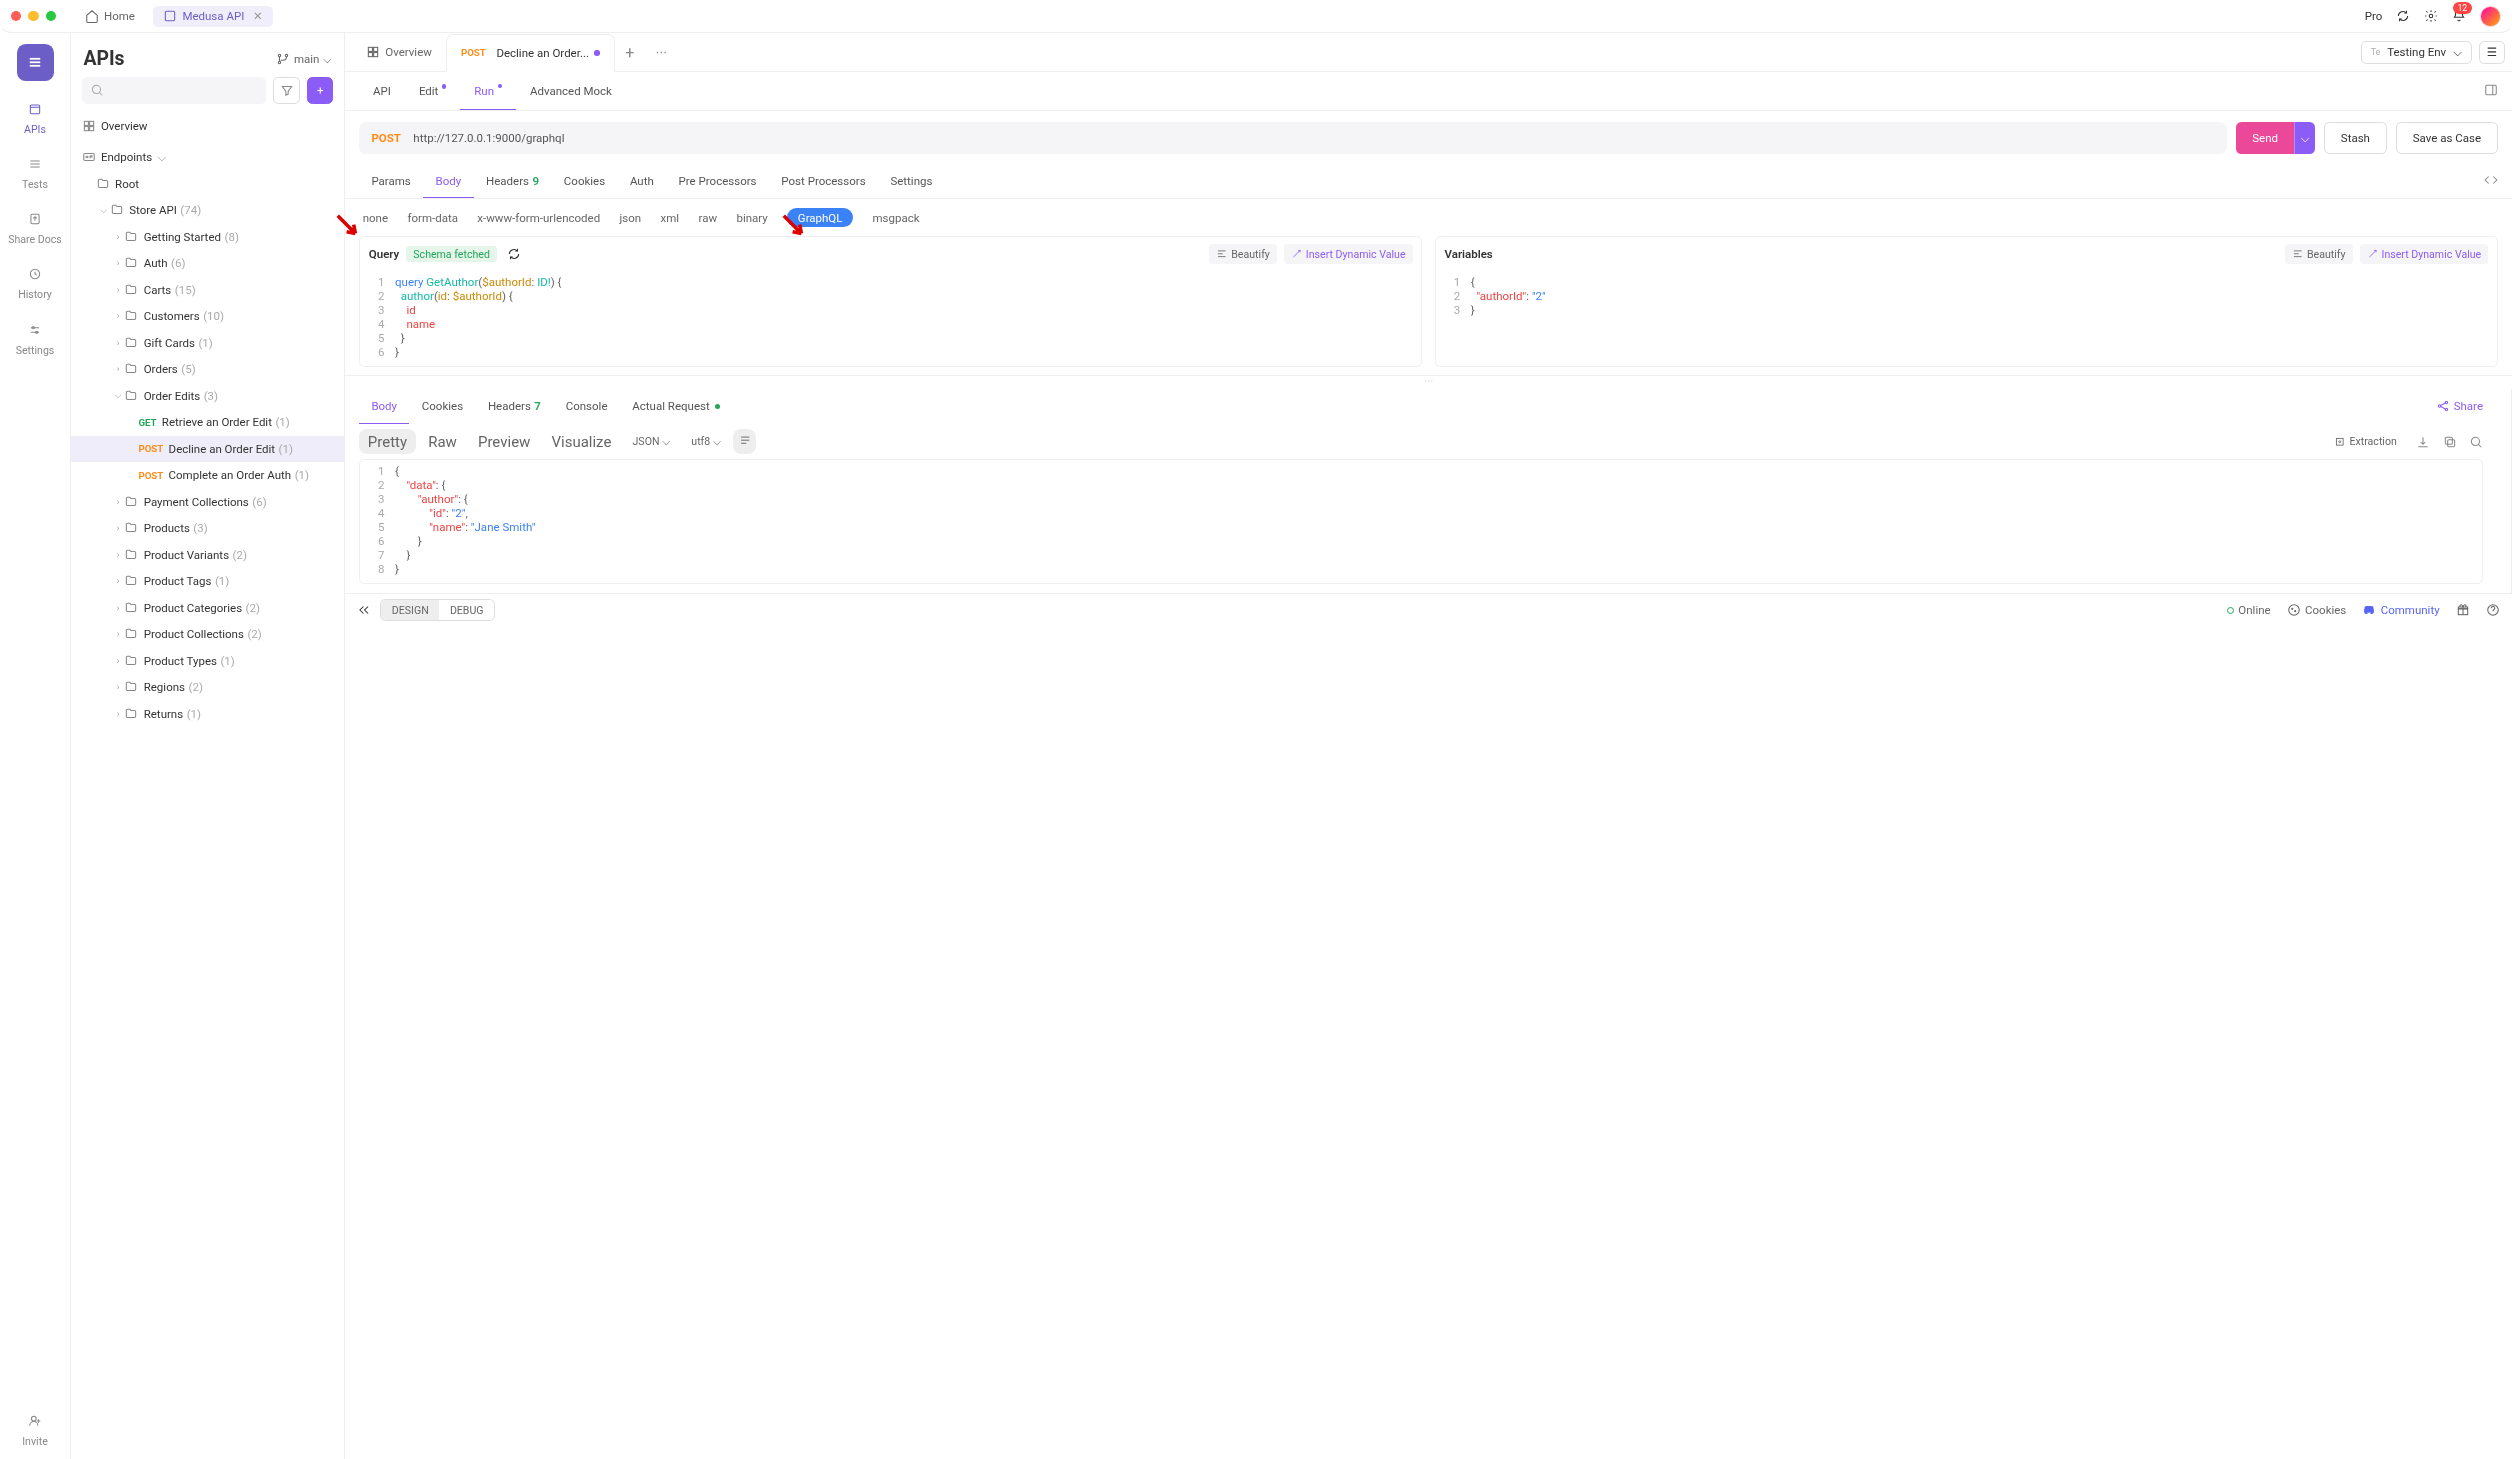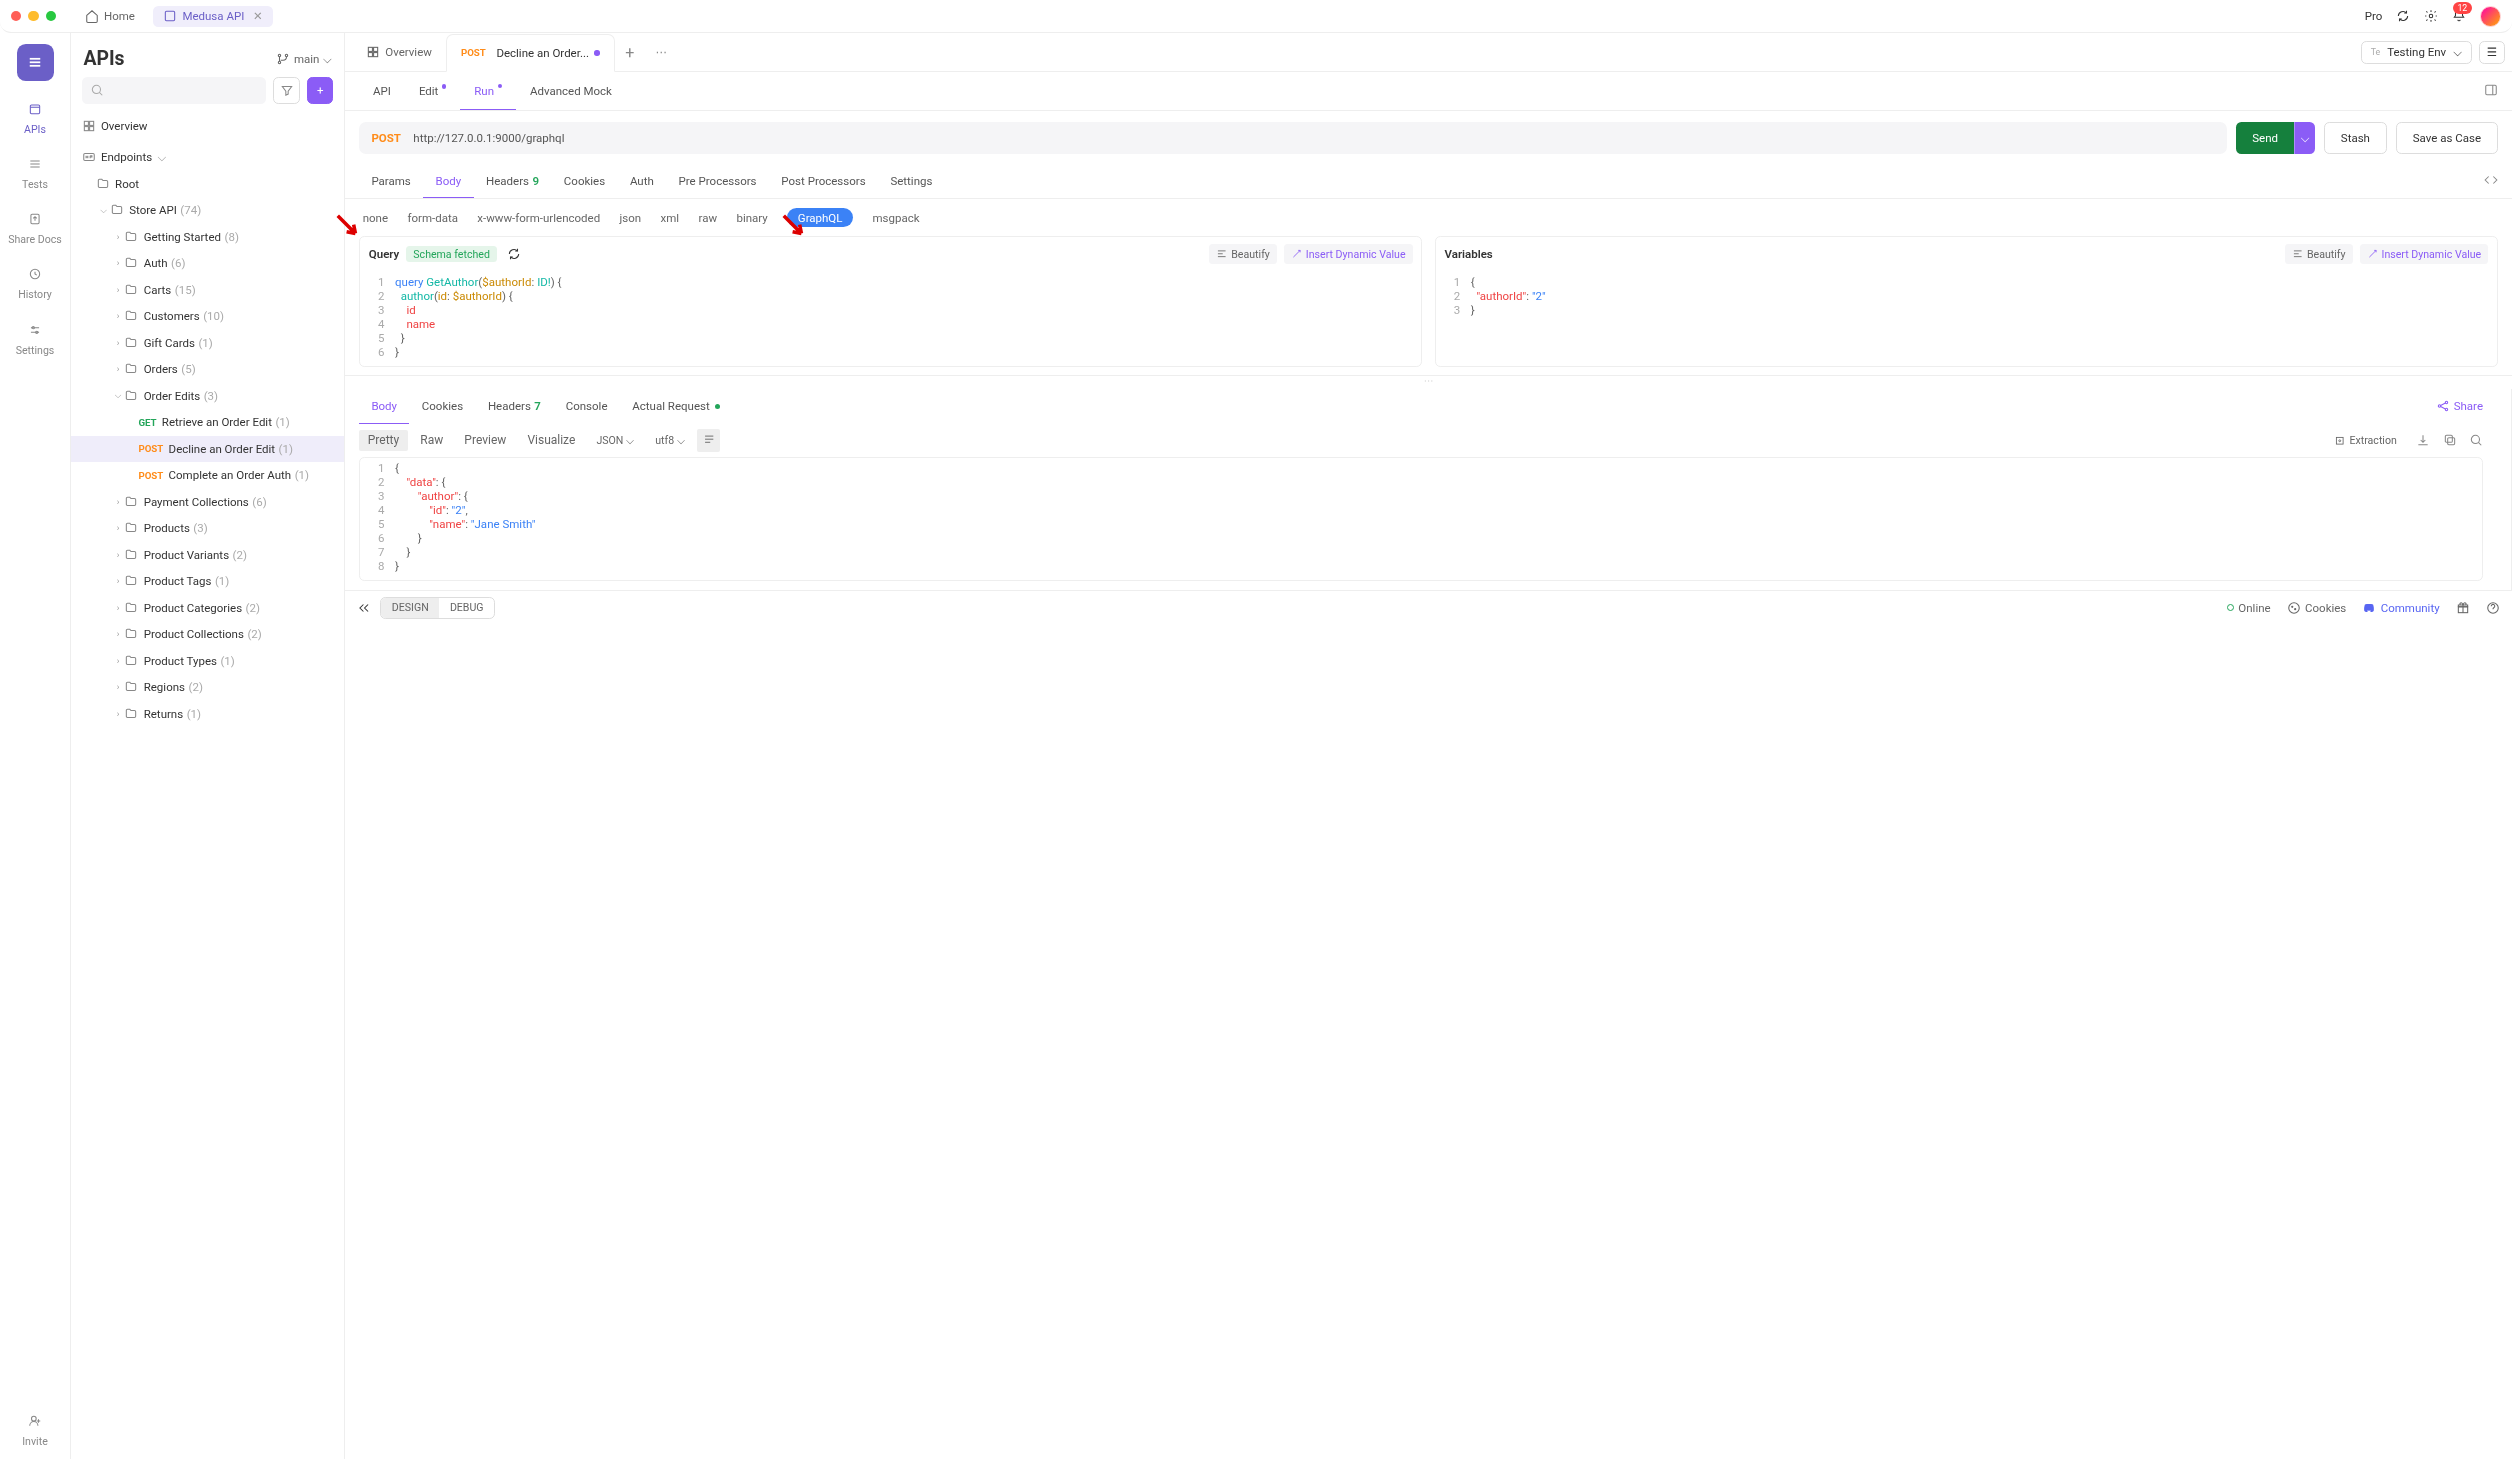--- a/index.html
+++ b/index.html
@@ -56,21 +56,21 @@
 .subtabs { display: flex; align-items: center; padding: 0 14px; border-bottom: 0.9px solid #eee; height: 39px; }
 .subtab { padding: 0 14px; height: 100%; display: flex; align-items: center; color: #555; }
 .subtab.active { color: #8b5cf6; border-bottom: 1.8px solid #8b5cf6; }
 .subtab .sm-dot { width: 4.4px; height: 4.4px; background: #8b5cf6; border-radius: 50%; margin-left: 3.5px; position: relative; top: -4.4px; }
 .panel-icon { margin-left: auto; color: #888; }
 .url-row { display: flex; gap: 8.8px; padding: 10.6px 14px; align-items: center; }
 .url-box { flex: 1; background: #f5f5f7; border-radius: 7px; height: 32px; display: flex; align-items: center; padding: 0 12.4px; }
 .url-method { color: #ff8c1a; font-weight: 700; margin-right: 12.4px; }
 .url-text { color: #555; }
 .btn { height: 32px; padding: 0 16px; border-radius: 5.3px; display: flex; align-items: center; border: 0.9px solid #ddd; background: #fff; }
-.btn.send { background: #15803d; color: #fff; border: none; border-radius: 5.3px 0 0 5.3px; text-align: right; }
+.btn.send { background: #ec4899; color: #fff; border: none; border-radius: 5.3px 0 0 5.3px; text-align: right; }
 .btn.send-drop { background: #8b5cf6; color: #fff; border: none; width: 21px; padding: 0; justify-content: center; border-radius: 0 5.3px 5.3px 0; border-left: 0.9px solid rgba(255,255,255,0.3); }
 .send-group { display: flex; }
 .reqtabs { display: flex; align-items: center; padding: 0 14px; border-bottom: 0.9px solid #eee; height: 35px; }
 .reqtab { padding: 0 12.4px; height: 100%; display: flex; align-items: center; color: #555; gap: 3.5px; }
 .reqtab.active { color: #8b5cf6; border-bottom: 1.8px solid #8b5cf6; }
 .count-badge { color: #23a55a; font-weight: 600; }
 .code-icon { margin-left: auto; color: #888; }
 .bodytypes { display: flex; align-items: center; gap: 19.4px; padding: 8.8px 17.7px; color: #666; }
 .bodytype { cursor: pointer; }
 .bodytype.active { background: #3b82f6; color: #fff; padding: 2.7px 10.6px; border-radius: 10.6px; }
@@ -94,21 +94,21 @@
 .punc { color: #666; }
 .arrow { position: absolute; width: 26.5px; height: 26.5px; z-index: 10; }
 .response { border-top: 0.9px solid #eee; display: flex; flex-direction: column; }
 .drag-handle { text-align: center; color: #ccc; font-size: 9.7px; height: 12.4px; line-height: 10.6px; }
 .resptabs { display: flex; align-items: center; padding: 0 14px; height: 35px; }
 .resptab { padding: 0 12.4px; height: 100%; display: flex; align-items: center; color: #555; gap: 3.5px; }
 .resptab.active { color: #8b5cf6; border-bottom: 1.8px solid #8b5cf6; }
 .share-link { margin-left: auto; color: #8b5cf6; display: flex; align-items: center; gap: 3.5px; }
 .resp-stats { margin-left: 17.7px; display: flex; gap: 12.4px; color: #23a55a; font-weight: 400; }
 .resp-toolbar { display: flex; align-items: center; gap: 3.5px; padding: 5.3px 14px; }
-.view-opt { padding: 3.5px 8.8px; border-radius: 2px; color: #666; font-size: 12px; text-align: center; }
+.view-opt { padding: 3.5px 8.8px; border-radius: 8px; color: #666; font-size: 15px; text-align: center; }
 .view-opt.active { background: #eee; }
 .view-sel { padding: 3.5px 8.8px; color: #666; font-size: 10.6px; display: flex; align-items: center; gap: 2.7px; }
 .resp-tools-right { margin-left: auto; display: flex; gap: 12.4px; color: #888; align-items: center; }
 .sm-dot-green { width: 5.3px; height: 5.3px; background: #23a55a; border-radius: 50%; margin-left: 1.8px; }
 .resp-body { border: 0.9px solid #eee; margin: 0 14px 8.8px; border-radius: 5.3px; }
 .resp-split { display: flex; }
 .resp-left { flex: 1; border-right: 0.9px solid #eee; padding-right: 14px; }
 .resp-right { width: 256px; padding: 10.6px 14px; }
 .footer { height: 34px; border-top: 0.9px solid #eee; display: flex; align-items: center; padding: 0 12.4px; gap: 8.8px; }
 .seg { display: flex; border: 0.9px solid #ddd; border-radius: 5.3px; overflow: hidden; }

